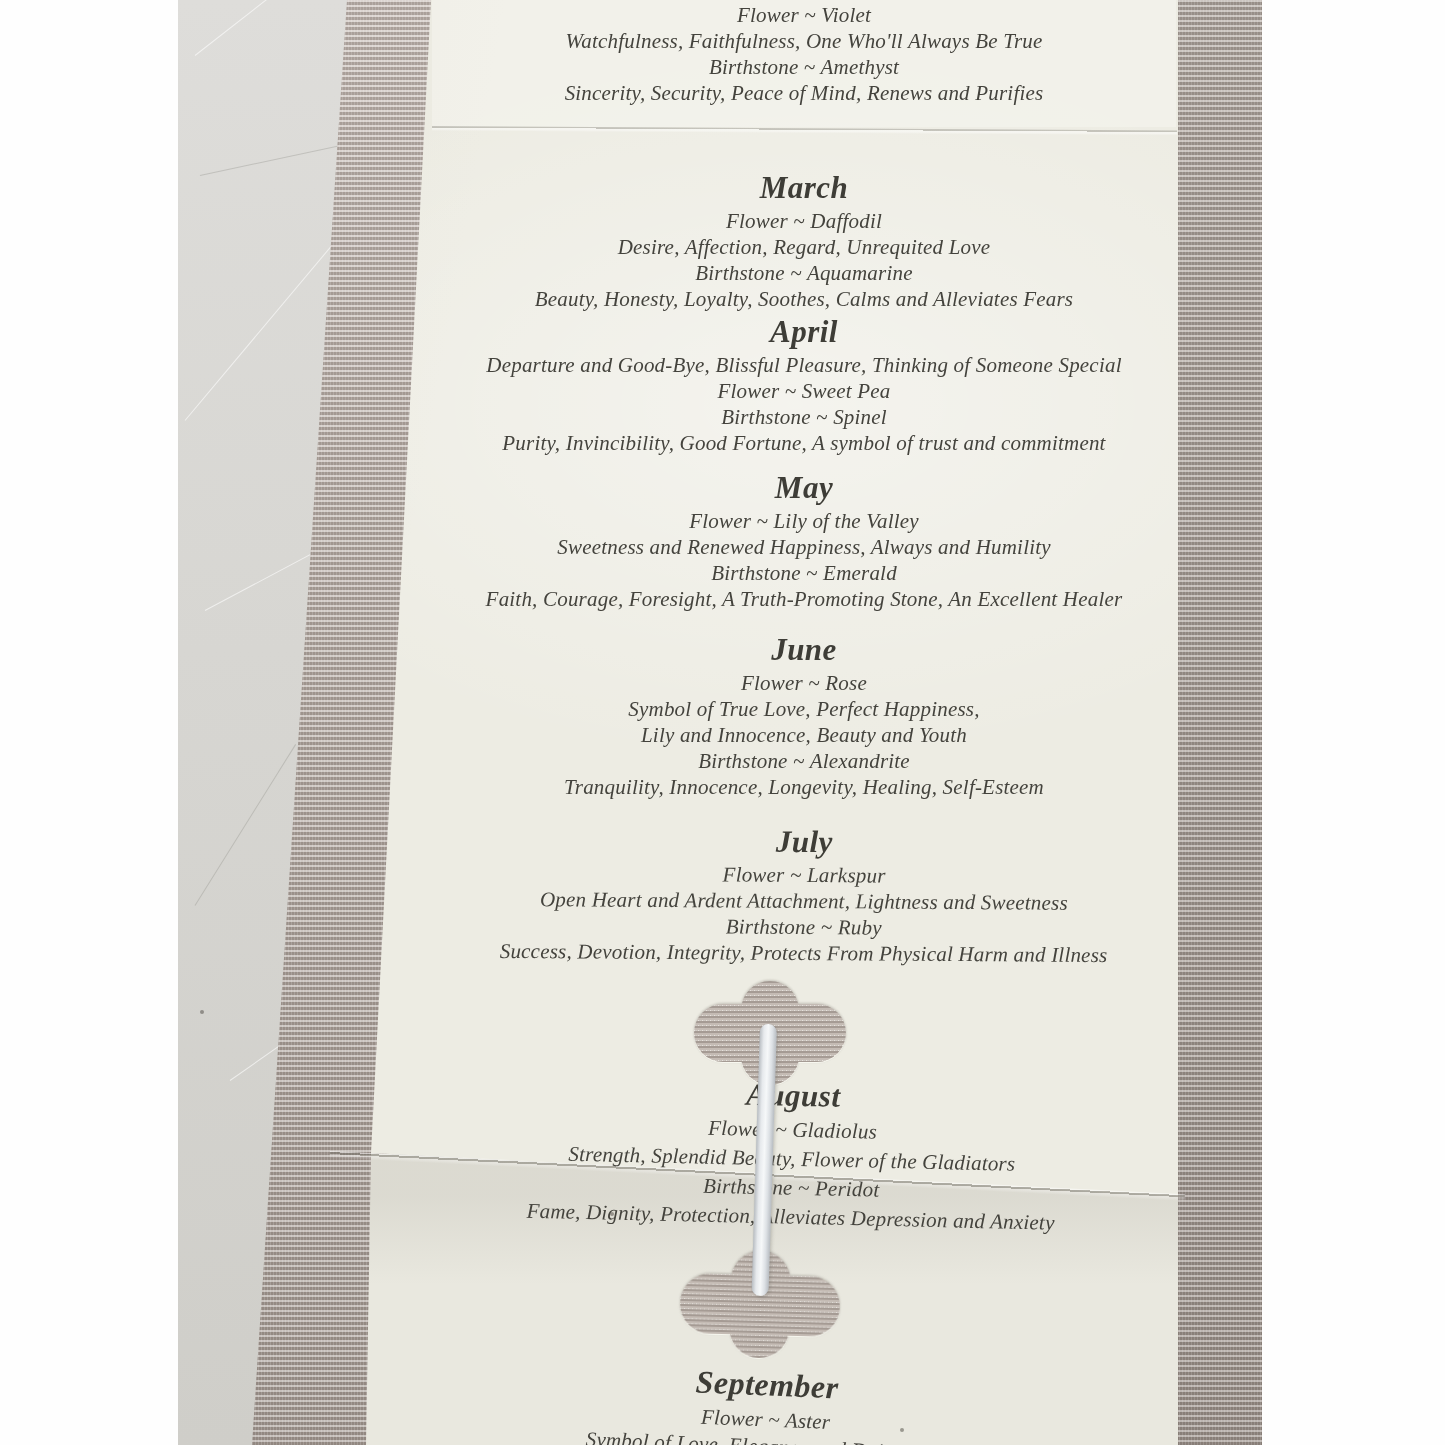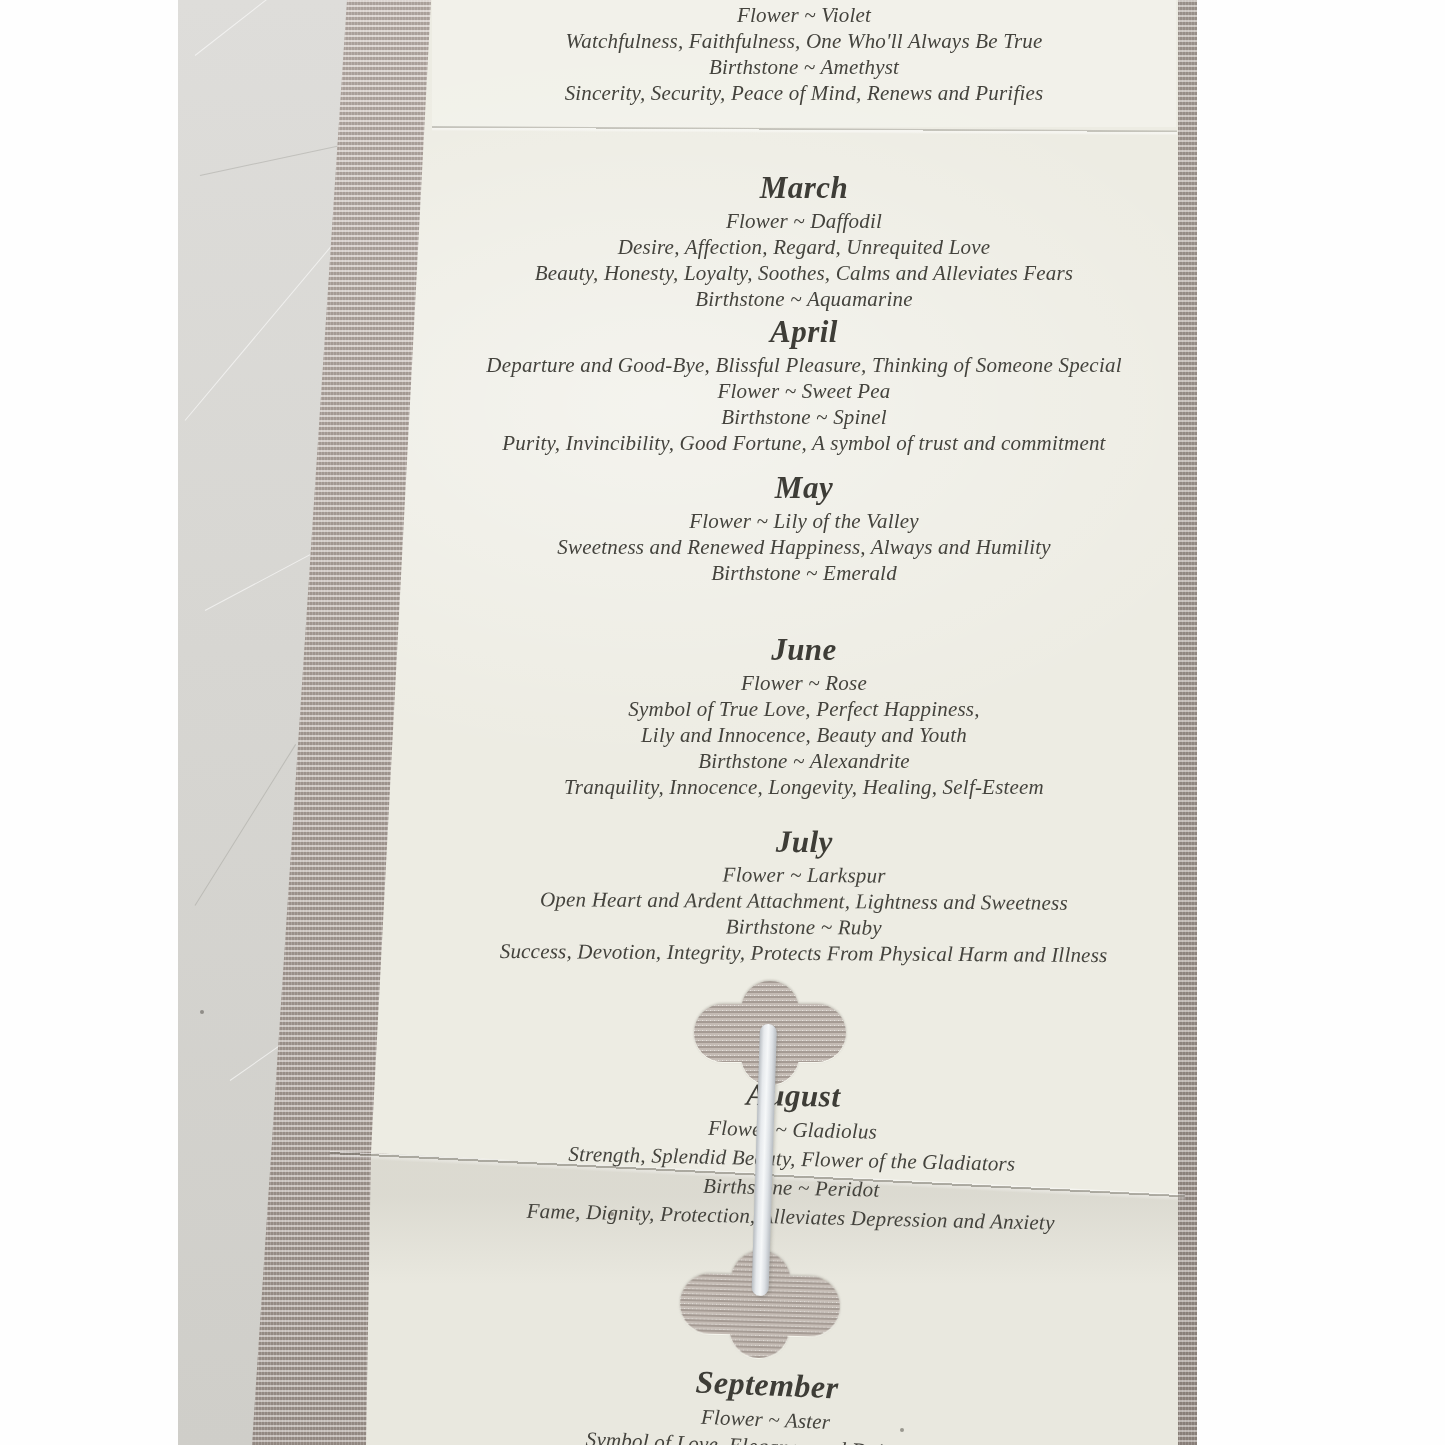--- a/index.html
+++ b/index.html
@@ -1,18 +1,18 @@
 <!DOCTYPE html>
 <html><head>
 <meta charset="utf-8">
 <style>
   html,body{margin:0;padding:0;background:#fefefe;}
   body{width:1445px;height:1445px;overflow:hidden;
        font-family:"Liberation Serif", serif;}
-  .stage{position:relative;width:1197px;height:1445px;overflow:hidden;background:#f97316;}
+  .stage{position:relative;width:1445px;height:1445px;overflow:hidden;background:#f97316;}
 
   
   .surface{position:absolute;left:178px;top:0;width:1090px;height:1445px;z-index:1;
     background:linear-gradient(180deg,#deddda 0%,#d7d6d2 45%,#cfcec9 100%);}
   .scratch{position:absolute;height:1px;z-index:1;background:rgba(255,255,255,.6);transform-origin:left center;}
   .scratch.dark{background:rgba(130,128,122,.3);}
   .speck{position:absolute;width:4px;height:4px;border-radius:50%;background:rgba(75,72,66,.5);z-index:6;}
 
   
   .ribbon{position:absolute;inset:0;z-index:2;
@@ -136,37 +136,38 @@
       <div class="month-line">Flower ~ Violet</div>
       <div class="month-line">Watchfulness, Faithfulness, One Who'll Always Be True</div>
       <div class="month-line">Birthstone ~ Amethyst</div>
       <div class="month-line">Sincerity, Security, Peace of Mind, Renews and Purifies</div>
     </div>
 
     <div class="month-section s-mar">
       <div class="month-heading">March</div>
       <div class="month-line">Flower ~ Daffodil</div>
       <div class="month-line">Desire, Affection, Regard, Unrequited Love</div>
+      <div class="month-line">Birthstone ~ Aquamarine</div>
       <div class="month-line">Beauty, Honesty, Loyalty, Soothes, Calms and Alleviates Fears</div>
-      <div class="month-line">Birthstone ~ Aquamarine</div>
     </div>
 
     <div class="month-section s-apr">
       <div class="month-heading">April</div>
       <div class="month-line">Departure and Good-Bye, Blissful Pleasure, Thinking of Someone Special</div>
       <div class="month-line">Flower ~ Sweet Pea</div>
       <div class="month-line">Birthstone ~ Spinel</div>
       <div class="month-line">Purity, Invincibility, Good Fortune, A symbol of trust and commitment</div>
     </div>
 
     <div class="month-section s-may">
       <div class="month-heading">May</div>
       <div class="month-line">Flower ~ Lily of the Valley</div>
       <div class="month-line">Sweetness and Renewed Happiness, Always and Humility</div>
       <div class="month-line">Birthstone ~ Emerald</div>
+      <div class="month-line">Faith, Courage, Foresight, A Truth-Promoting Stone, An Excellent Healer</div>
     </div>
 
     <div class="month-section s-jun">
       <div class="month-heading">June</div>
       <div class="month-line">Flower ~ Rose</div>
       <div class="month-line">Symbol of True Love, Perfect Happiness,</div>
       <div class="month-line">Lily and Innocence, Beauty and Youth</div>
       <div class="month-line">Birthstone ~ Alexandrite</div>
       <div class="month-line">Tranquility, Innocence, Longevity, Healing, Self-Esteem</div>
     </div>

